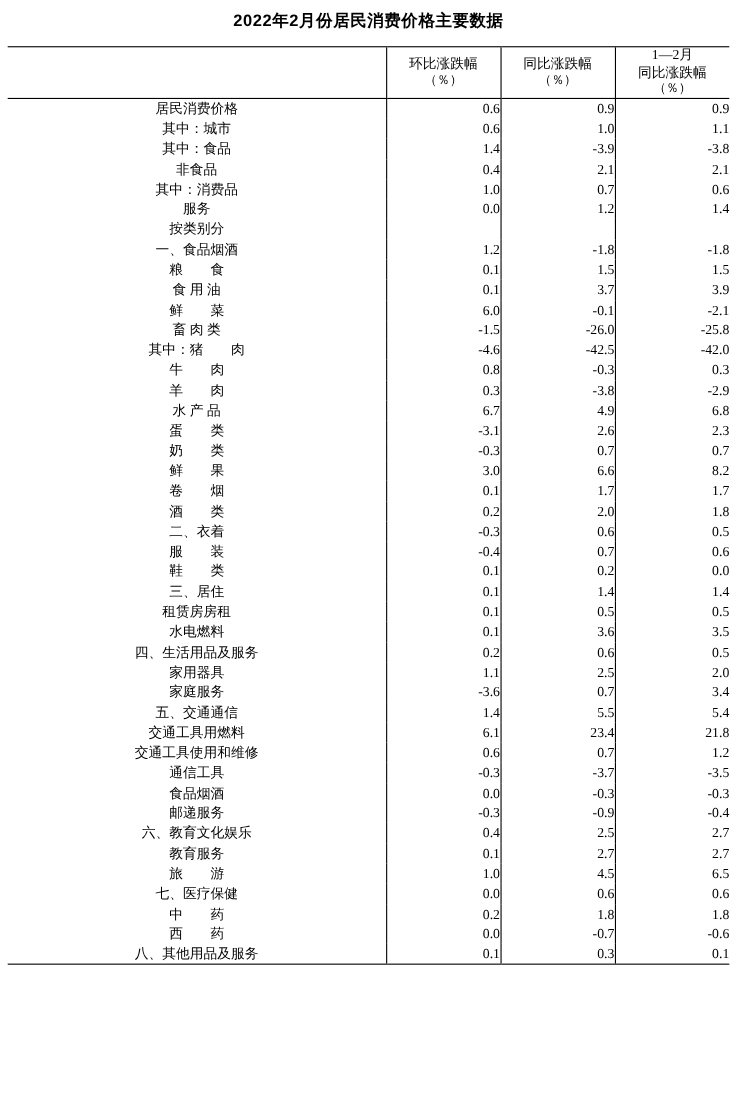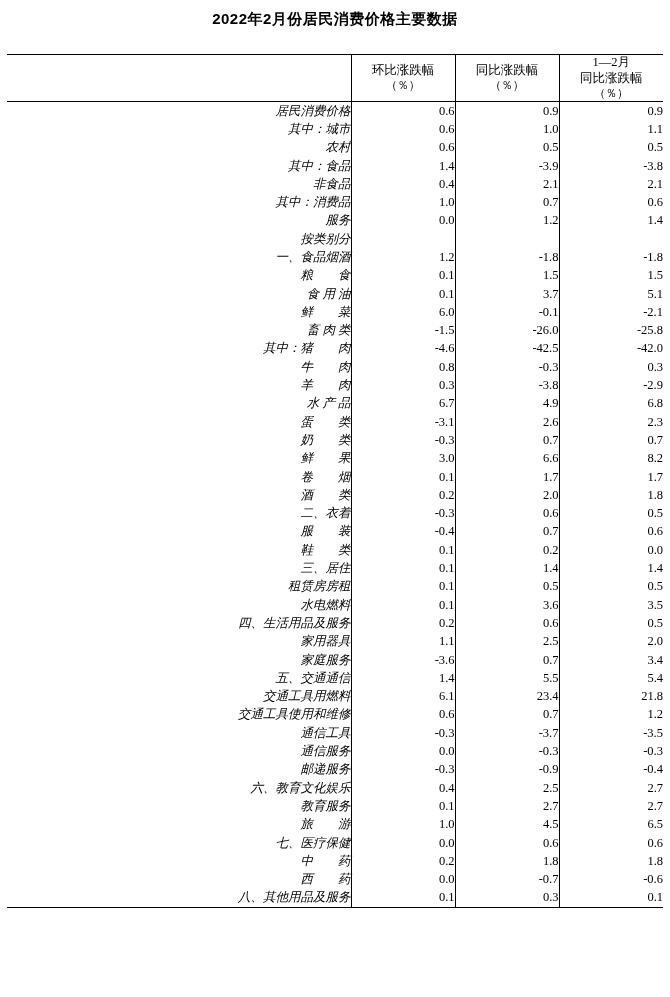--- a/index.html
+++ b/index.html
@@ -26,21 +26,21 @@
     font-family: "Liberation Sans", sans-serif;
     font-weight: bold;
     font-size: 15px;
     letter-spacing: 0.5px;
     padding-top: 10px;
     padding-bottom: 9px;
   }
   table.main {
     border-collapse: collapse;
     width: 656px;
-    margin: 16px auto;
+    margin: 4px auto;
     table-layout: fixed;
     font-size: 12.5px;
   }
   table.main td, table.main th {
     padding: 0;
     vertical-align: middle;
   }
   .hdr-row td {
     height: 44px;
     text-align: center;
@@ -63,24 +63,23 @@
   }
   .colv3 {
     width: 104px;
   }
   tr.data td {
     height: 18.3px;
     line-height: 18.3px;
     font-size: 12.5px;
   }
   td.name {
-    text-align: right;
+    text-align: center;
     padding-left: 6px;
     white-space: nowrap;
-    font-style: italic;
   }
   td.val {
     text-align: right;
     padding-right: 10px;
     white-space: nowrap;
   }
   .ind0 { padding-left: 6px; }
   .ind1 { padding-left: 30px; }
   .ind2 { padding-left: 54px; }
   .ind3 { padding-left: 78px; }
@@ -130,26 +129,20 @@
           <td class="val sep">0.9</td>
           <td class="val sep">0.9</td>
         </tr>
         <tr class="data">
           <td class="name ind1">其中：城市</td>
           <td class="val sep">0.6</td>
           <td class="val sep">1.0</td>
           <td class="val sep">1.1</td>
         </tr>
         <tr class="data">
-          <td class="name ind2">农村</td>
-          <td class="val sep">0.6</td>
-          <td class="val sep">0.5</td>
-          <td class="val sep">0.5</td>
-        </tr>
-        <tr class="data">
           <td class="name ind1">其中：食品</td>
           <td class="val sep">1.4</td>
           <td class="val sep">-3.9</td>
           <td class="val sep">-3.8</td>
         </tr>
         <tr class="data">
           <td class="name ind2">非食品</td>
           <td class="val sep">0.4</td>
           <td class="val sep">2.1</td>
           <td class="val sep">2.1</td>
@@ -181,21 +174,21 @@
         <tr class="data">
           <td class="name ind1">粮　　食</td>
           <td class="val sep">0.1</td>
           <td class="val sep">1.5</td>
           <td class="val sep">1.5</td>
         </tr>
         <tr class="data">
           <td class="name ind1">食 用 油</td>
           <td class="val sep">0.1</td>
           <td class="val sep">3.7</td>
-          <td class="val sep">5.1</td>
+          <td class="val sep">3.9</td>
         </tr>
         <tr class="data">
           <td class="name ind1">鲜　　菜</td>
           <td class="val sep">6.0</td>
           <td class="val sep">-0.1</td>
           <td class="val sep">-2.1</td>
         </tr>
         <tr class="data">
           <td class="name ind1">畜 肉 类</td>
           <td class="val sep">-1.5</td>
@@ -328,21 +321,21 @@
           <td class="val sep">0.7</td>
           <td class="val sep">1.2</td>
         </tr>
         <tr class="data">
           <td class="name ind1">通信工具</td>
           <td class="val sep">-0.3</td>
           <td class="val sep">-3.7</td>
           <td class="val sep">-3.5</td>
         </tr>
         <tr class="data">
-          <td class="name ind1">通信服务</td>
+          <td class="name ind1">食品烟酒</td>
           <td class="val sep">0.0</td>
           <td class="val sep">-0.3</td>
           <td class="val sep">-0.3</td>
         </tr>
         <tr class="data">
           <td class="name ind1">邮递服务</td>
           <td class="val sep">-0.3</td>
           <td class="val sep">-0.9</td>
           <td class="val sep">-0.4</td>
         </tr>

